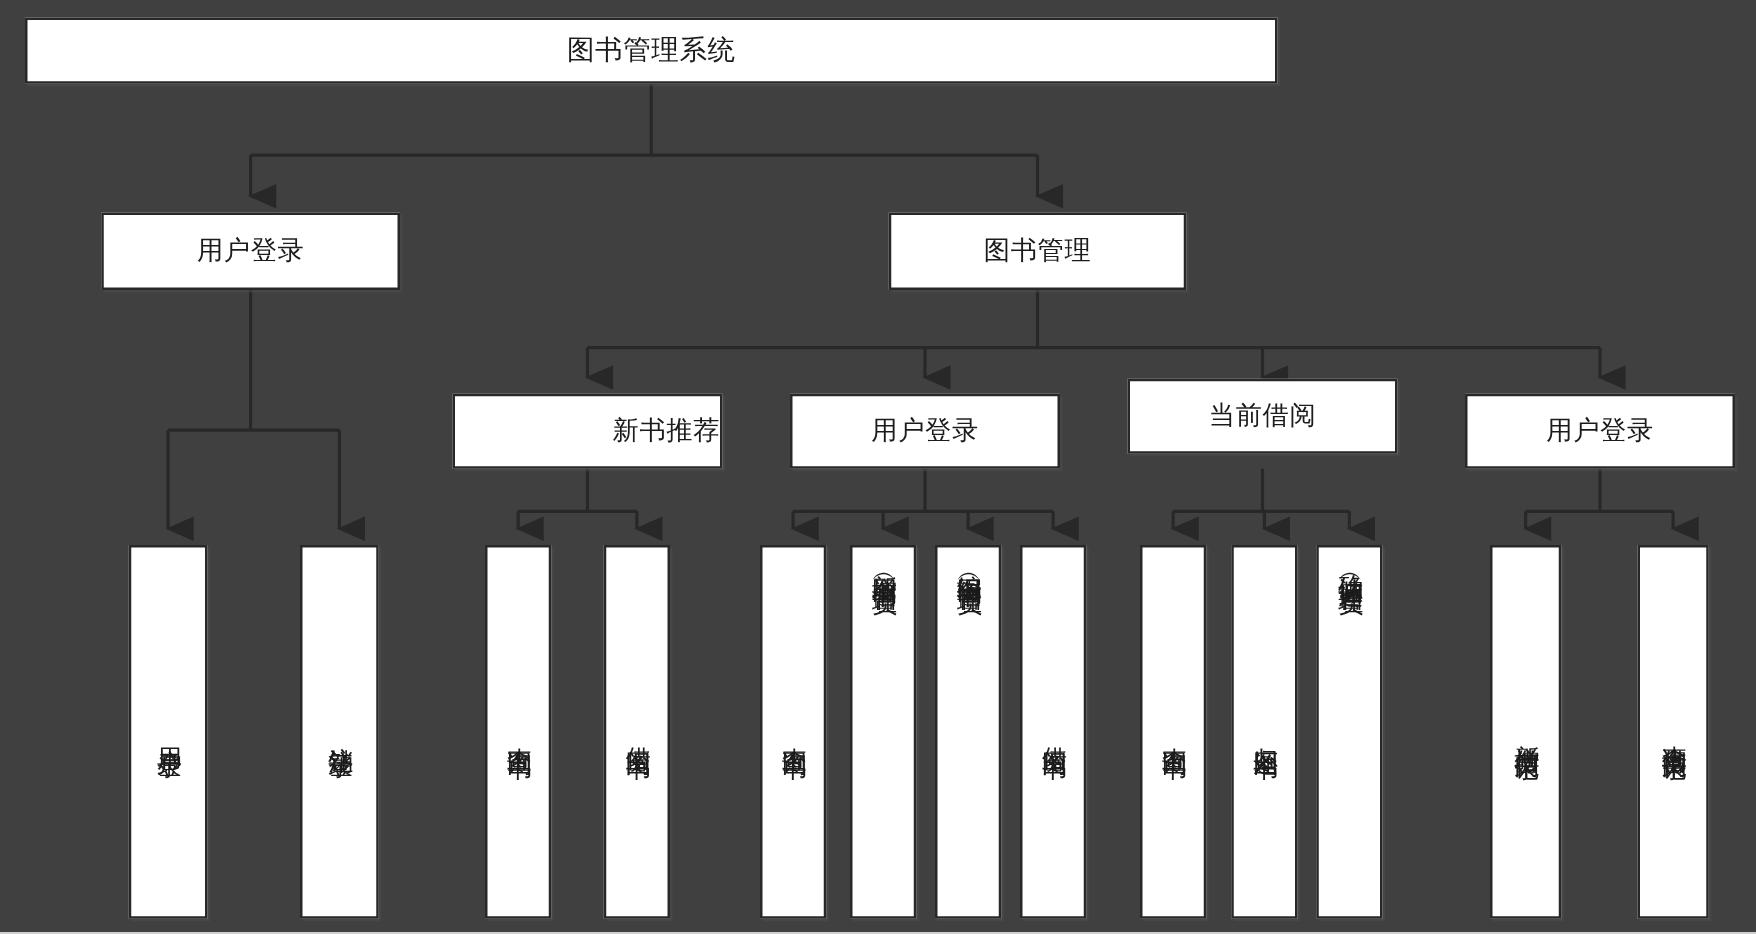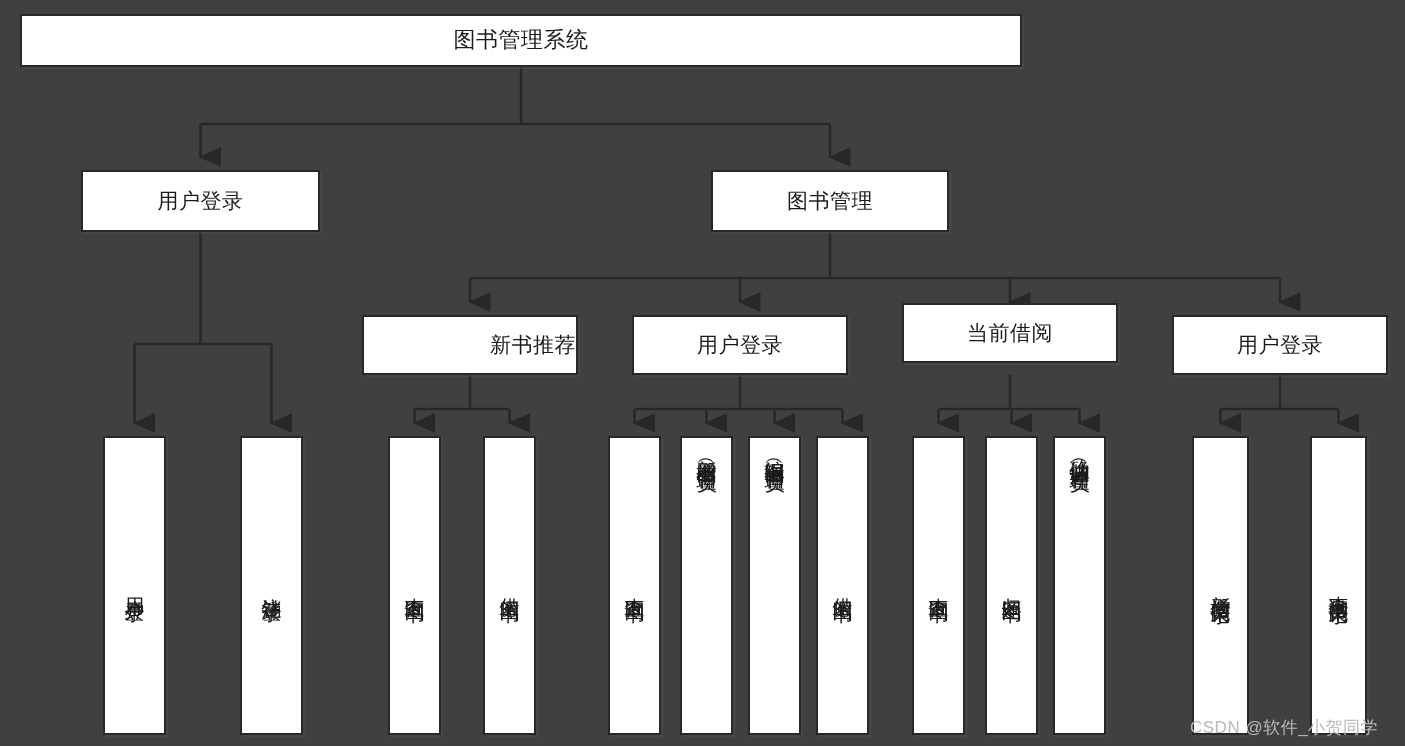--- a/index.html
+++ b/index.html
@@ -178,14 +178,13 @@
         <span class="label">确认归还（管理员）</span>
       </div>
       <div class="node vertical centered" style="left: 1192px; top: 436px; width: 57px; height: 299px;">
         <span class="label">新增借阅记录</span>
       </div>
       <div class="node vertical centered" style="left: 1310px; top: 436px; width: 57px; height: 299px;">
         <span class="label">查询借阅记录</span>
       </div>
     </div>
 
-  <div class="watermark" style="left:1190px; top:716px;">CSDN @软件_小贺同学</div>
 </div>
 
 </body></html>

